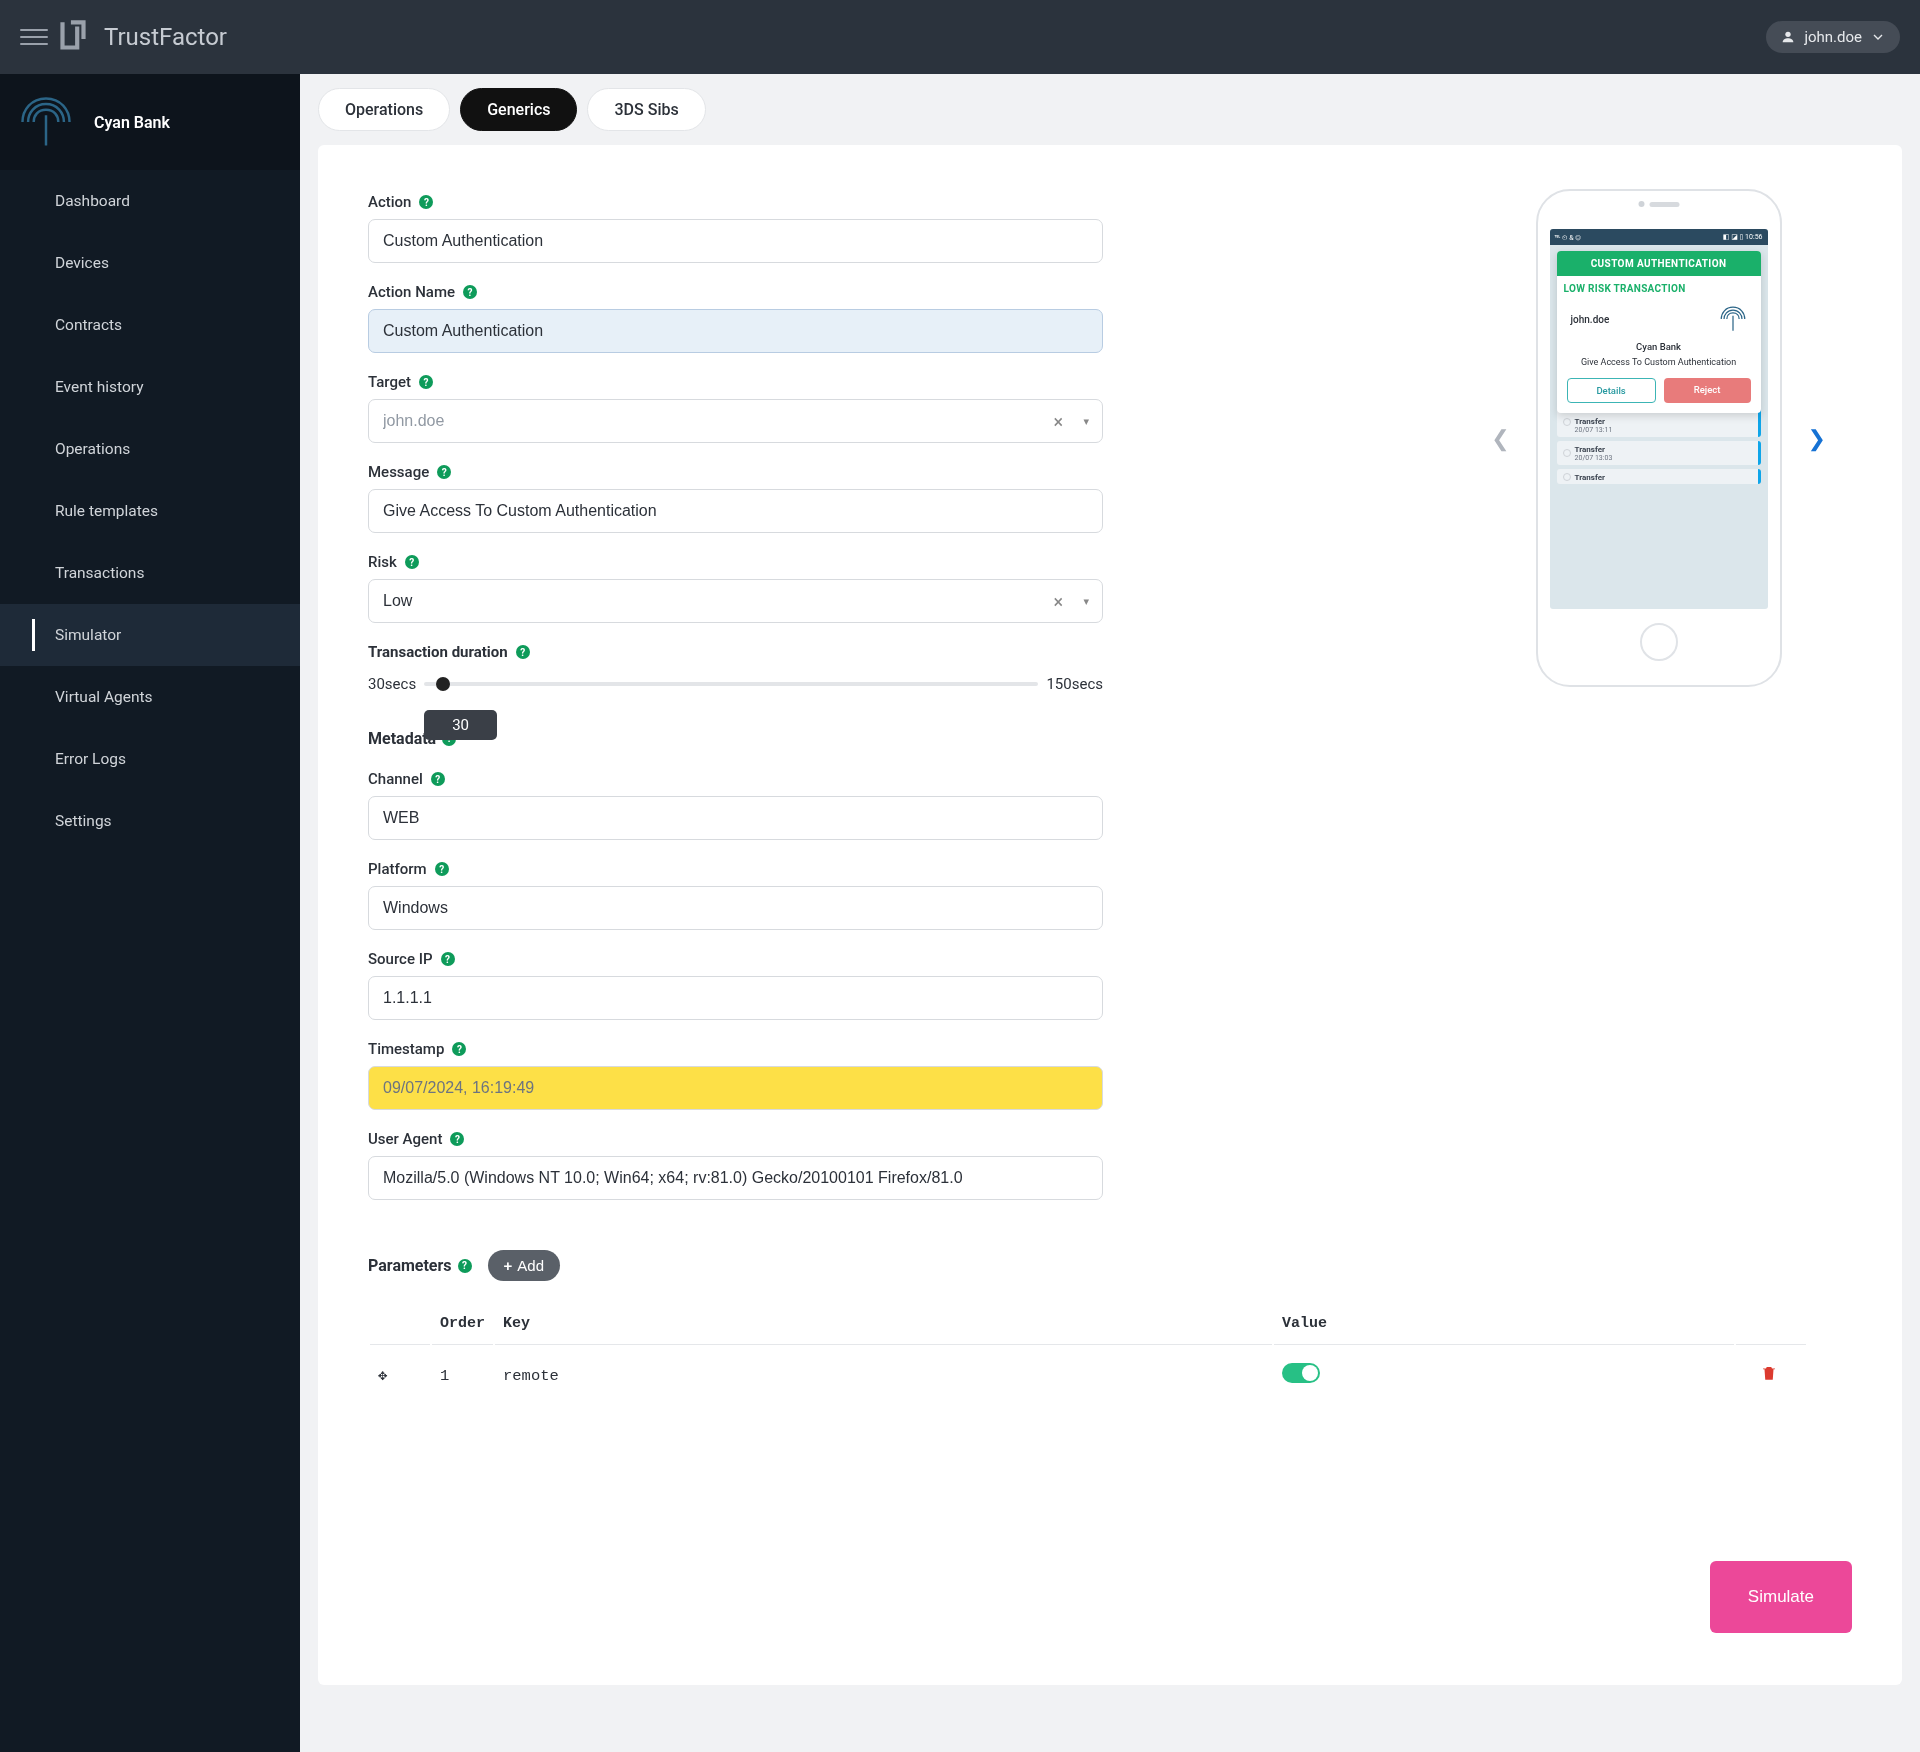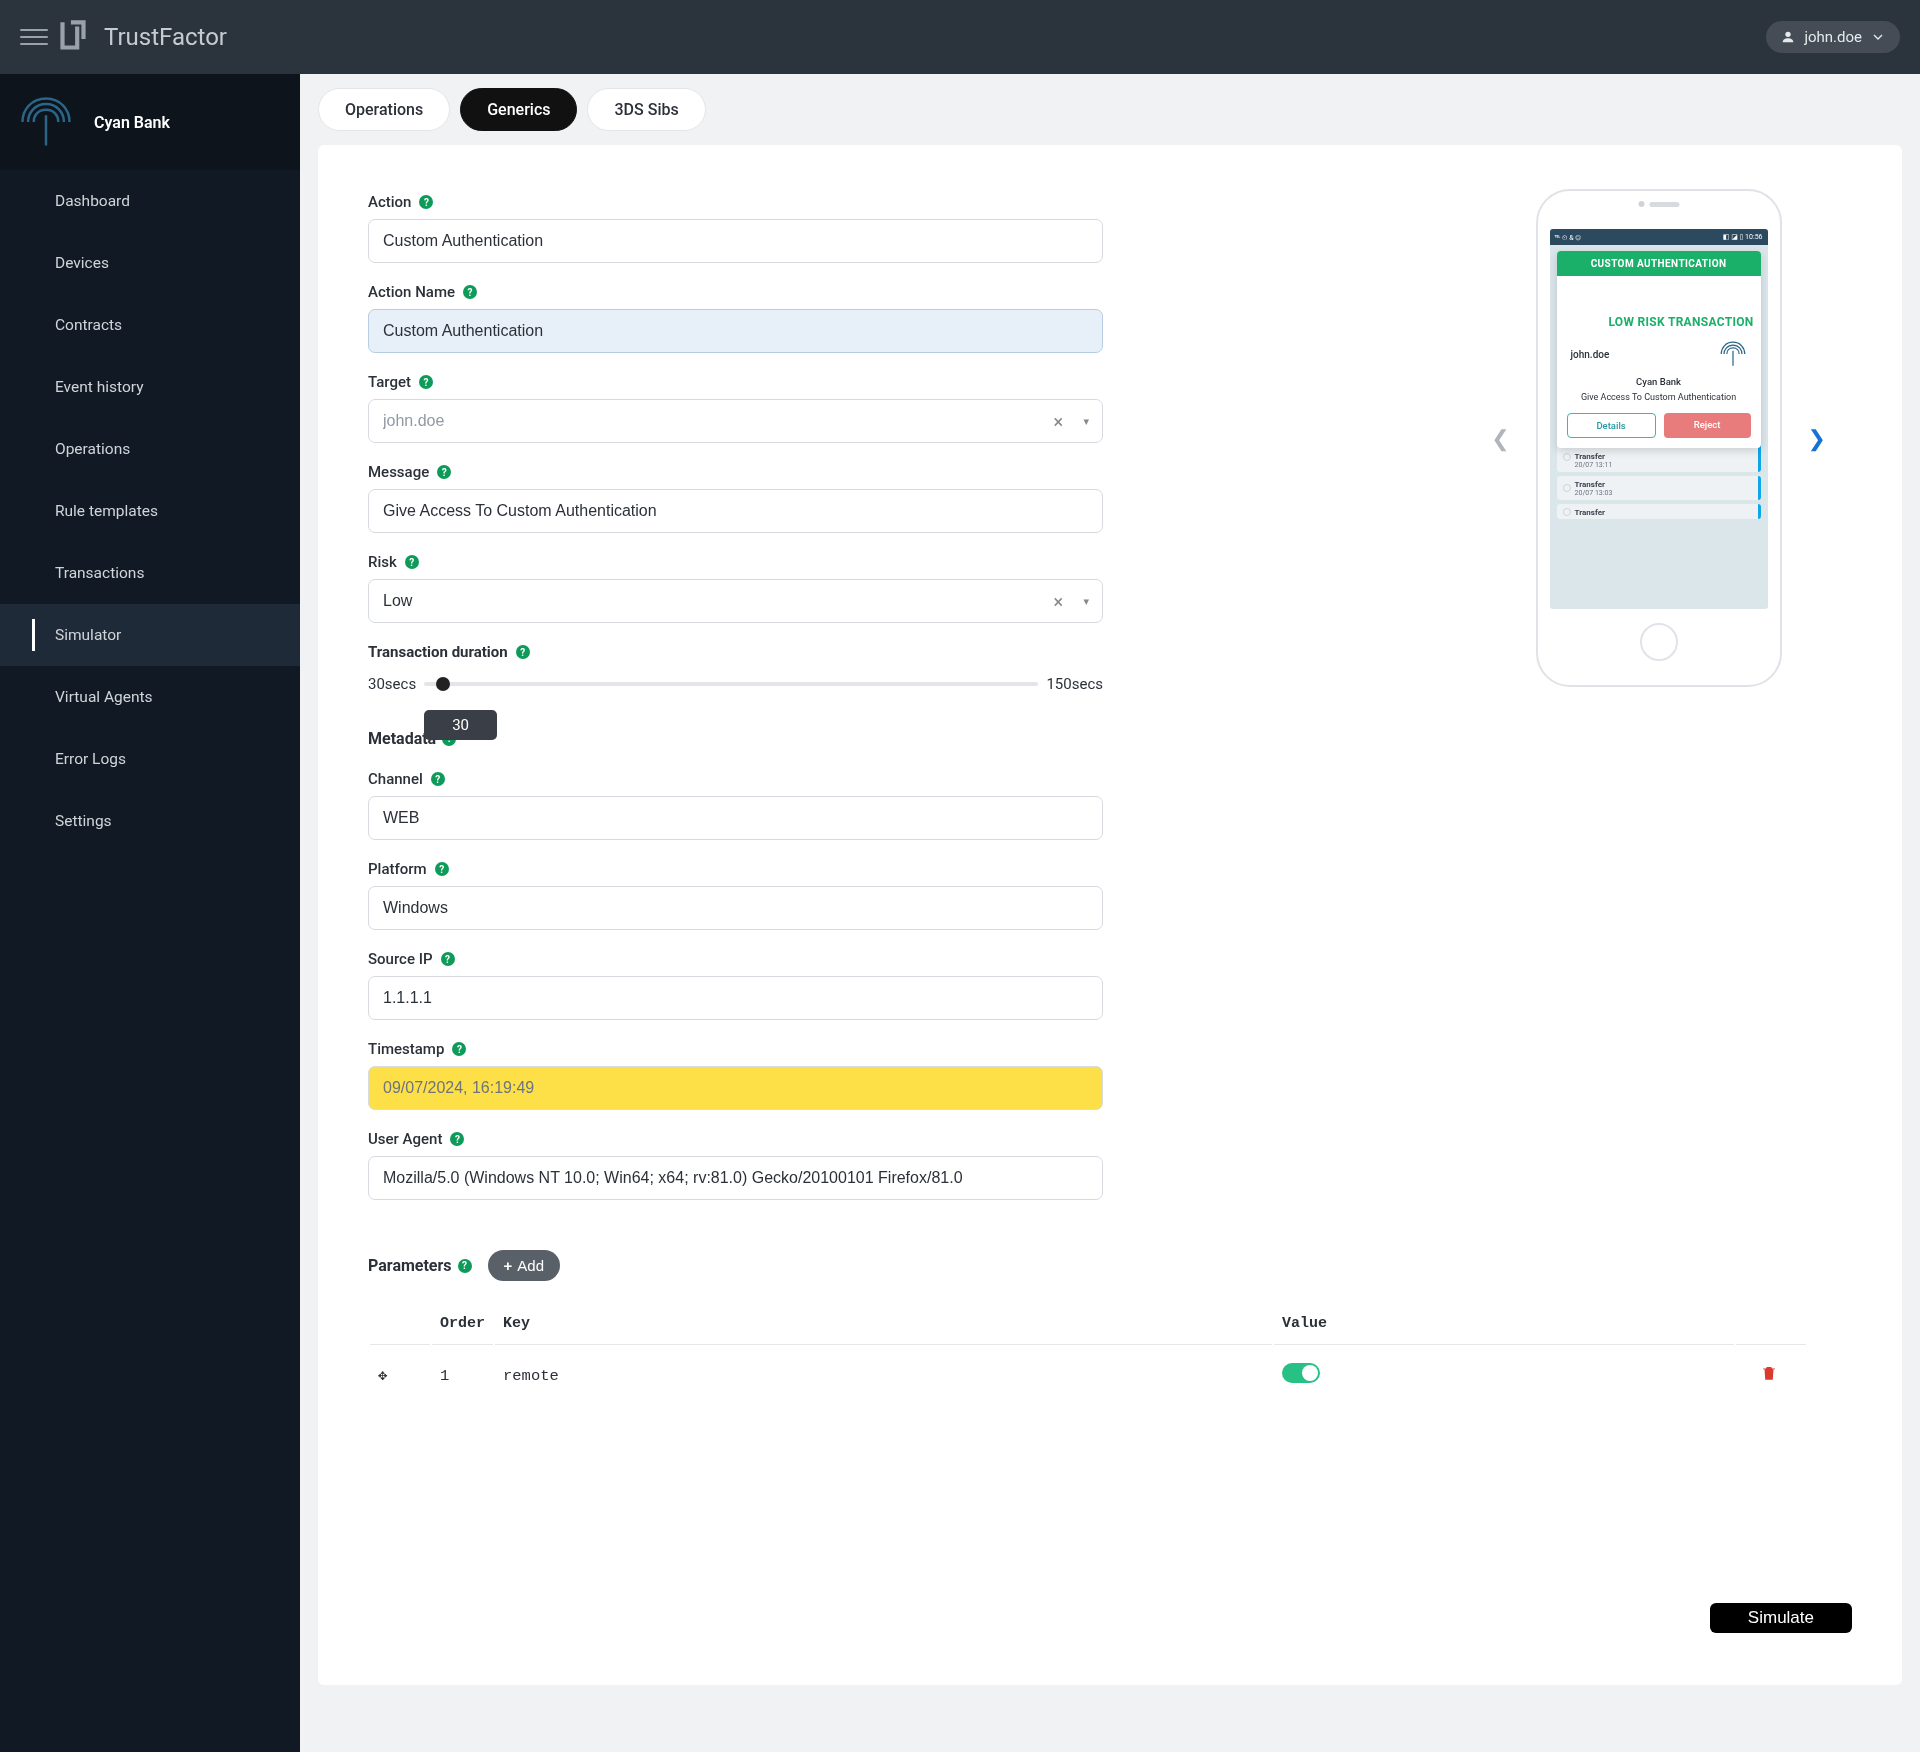--- a/index.html
+++ b/index.html
@@ -56,35 +56,35 @@
   .add-btn { background:#5a6068; color:#fff; border:none; border-radius:16px; padding:7px 16px; font-size:15px; display:flex; align-items:center; gap:5px; cursor:pointer;}
   
   .params-table { width:100%; margin-top:20px;font-family:Liberation Mono, monospace;}
   .params-table th { text-align:left; font-size:15px; font-weight:700; color:#2c3139; padding:12px 8px; border-bottom:1px solid #e5e7ea;}
   .params-table td { padding:16px 8px; font-size:15.5px; color:#2c3139; vertical-align:middle;}
   .drag-handle { color:#2c3139; cursor:grab;}
   .toggle { width:38px; height:20px; background:#27c085; border-radius:20px; position:relative; display:inline-block; cursor:pointer;}
   .toggle::after { content:''; position:absolute; right:2px; top:2px; width:16px; height:16px; background:#fff; border-radius:50%;}
   .trash { color:#dc3a2f; cursor:pointer;}
   
-  .simulate-btn { position:absolute; bottom:52px; right:50px; background:#000000; color:#fff; border:none; border-radius:6px; padding:5px 38px; font-size:17px; cursor:pointer;}
+  .simulate-btn { position:absolute; bottom:52px; right:50px; background:#ec4899; color:#fff; border:none; border-radius:6px; padding:26px 38px; font-size:17px; cursor:pointer;}
   
   
   .phone-area { position:absolute; top:44px; right:66px; display:flex; align-items:center; gap:16px;}
   .arrow { color:#b0b5bd; font-size:22px; padding:10px; cursor:pointer; user-select:none;}
   .arrow.next { color:#1672d4;}
   .phone { width:246px; height:498px; border:2px solid #dfe2e6; border-radius:34px; background:#fff; position:relative; padding:24px 12px 18px; display:flex; flex-direction:column; align-items:center;}
   .phone-notch { position:absolute; top:10px; left:50%; transform:translateX(-50%); display:flex; gap:5px; align-items:center;}
   .phone-dot { width:6px; height:6px; border-radius:50%; background:#cfd3d8;}
   .phone-bar { width:30px; height:5px; border-radius:3px; background:#d7dade;}
   .phone-screen { width:218px; height:380px; background:#dbe6eb; border-radius:3px; overflow:hidden; position:relative; margin-top:14px;}
   .phone-status { height:16px; background:#2b4a60; display:flex; justify-content:space-between; align-items:center; padding:0 5px; font-size:7px; color:#fff;}
   .notif-card { background:#fff; margin:6px 7px 0; border-radius:4px; overflow:hidden; box-shadow:0 3px 8px rgba(0,0,0,0.15); position:relative; z-index:2;}
   .notif-header { background:#1ab06a; color:#fff; text-align:center; font-size:10px; font-weight:700; padding:7px; letter-spacing:0.4px;}
-  .notif-risk { color:#1ab06a; text-align:right; font-size:12px; font-weight:700; padding:7px; letter-spacing:0.3px;margin-top:32px;}
+  .notif-risk { color:#1ab06a; text-align:left; font-size:10px; font-weight:700; padding:7px; letter-spacing:0.3px;}
   .notif-user-row { display:flex; justify-content:space-between; align-items:center; padding:4px 14px;}
   .notif-user { font-size:10px; color:#2c3139; font-weight:500;}
   .notif-swirl { width:28px; height:28px;}
   .notif-bank { text-align:center; font-size:9.5px; color:#2c3139; padding:4px; font-weight:500;}
   .notif-msg { text-align:center; font-size:9px; color:#2c3139; padding:0 20px 10px; line-height:1.35;}
   .notif-btns { display:flex; gap:8px; padding:0 10px 10px;}
   .notif-btn { flex:1; padding:6px; border-radius:4px; font-size:9.5px; text-align:center; font-weight:500;}
   .notif-btn.details { border:1px solid #3cb5b5; color:#2799a0; background:#fff;}
   .notif-btn.reject { background:#e87b7b; color:#fff;}
   .bg-row { background:#eef2f5; margin:4px 7px 0; border-radius:3px; padding:4px 6px 3px 18px; border-right:3px solid #0ea5e9; position:relative;}

